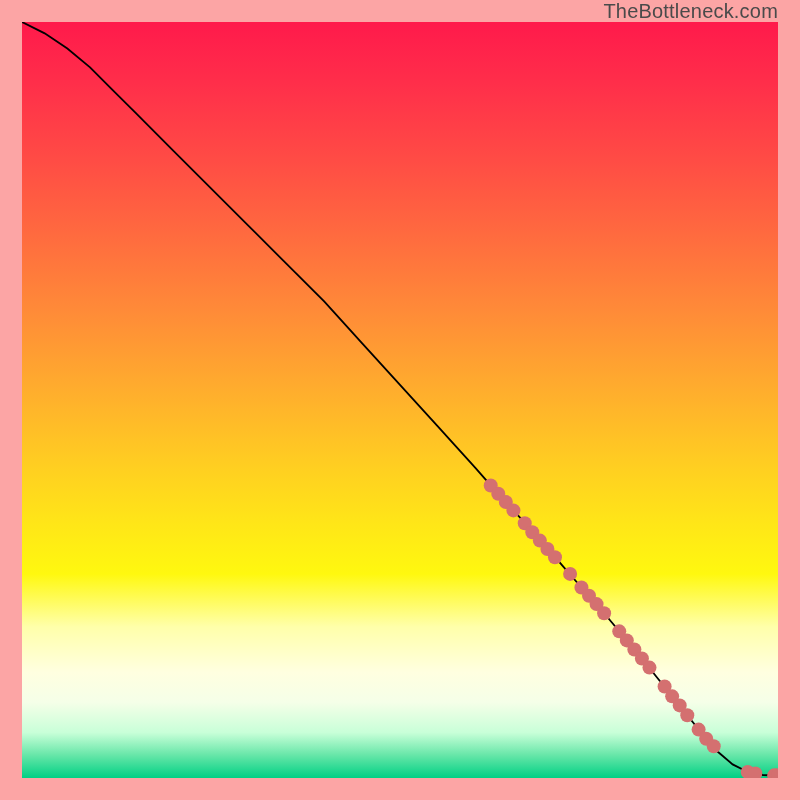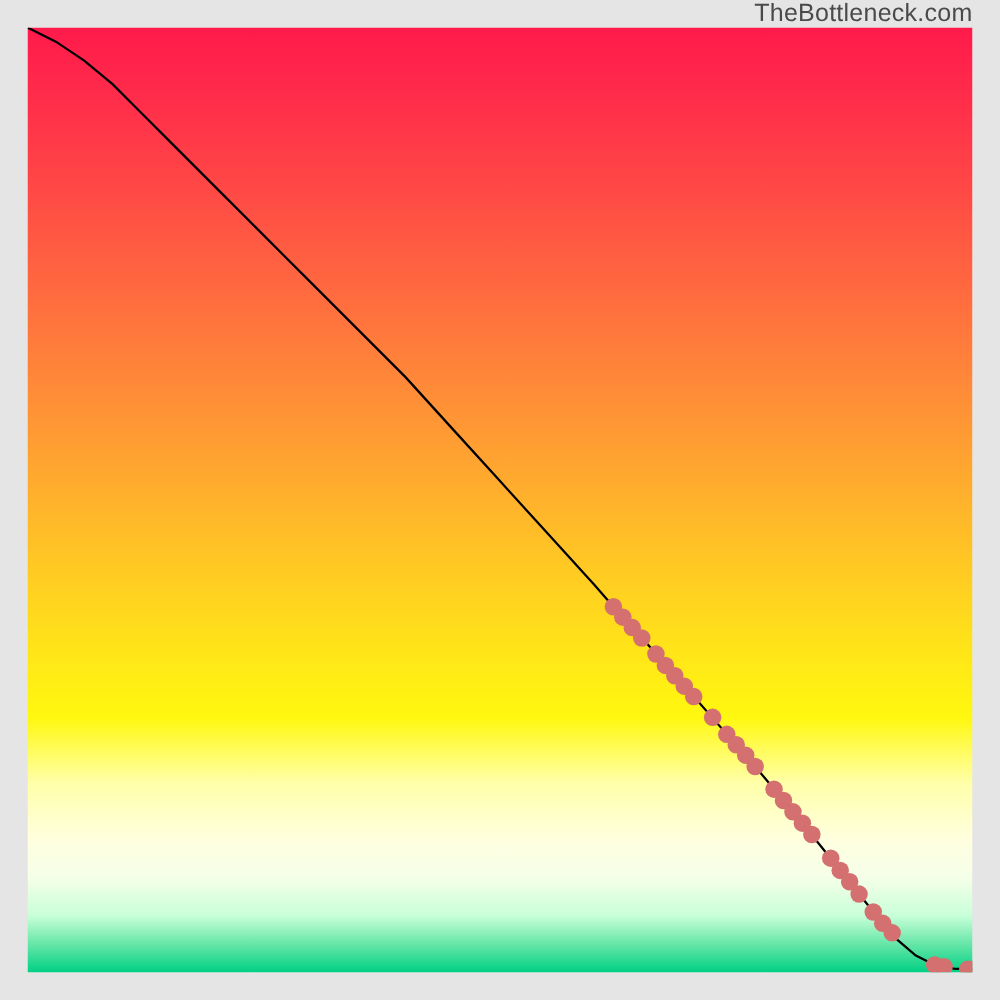--- a/index.html
+++ b/index.html
@@ -7,21 +7,21 @@
     width: 800px;
     height: 800px;
     background: #000;
     position: relative;
     font-family: Arial, Helvetica, sans-serif;
   }
   .frame {
     position: absolute;
     top: 0; left: 0;
     width: 800px; height: 800px;
-    background: #e5e5e5;
+    background: #fca5a5;
   }
   .plot-area {
     position: absolute;
     top: 22px;
     left: 22px;
     width: 756px;
     height: 756px;
     overflow: hidden;
   }
   .gradient-bg {

